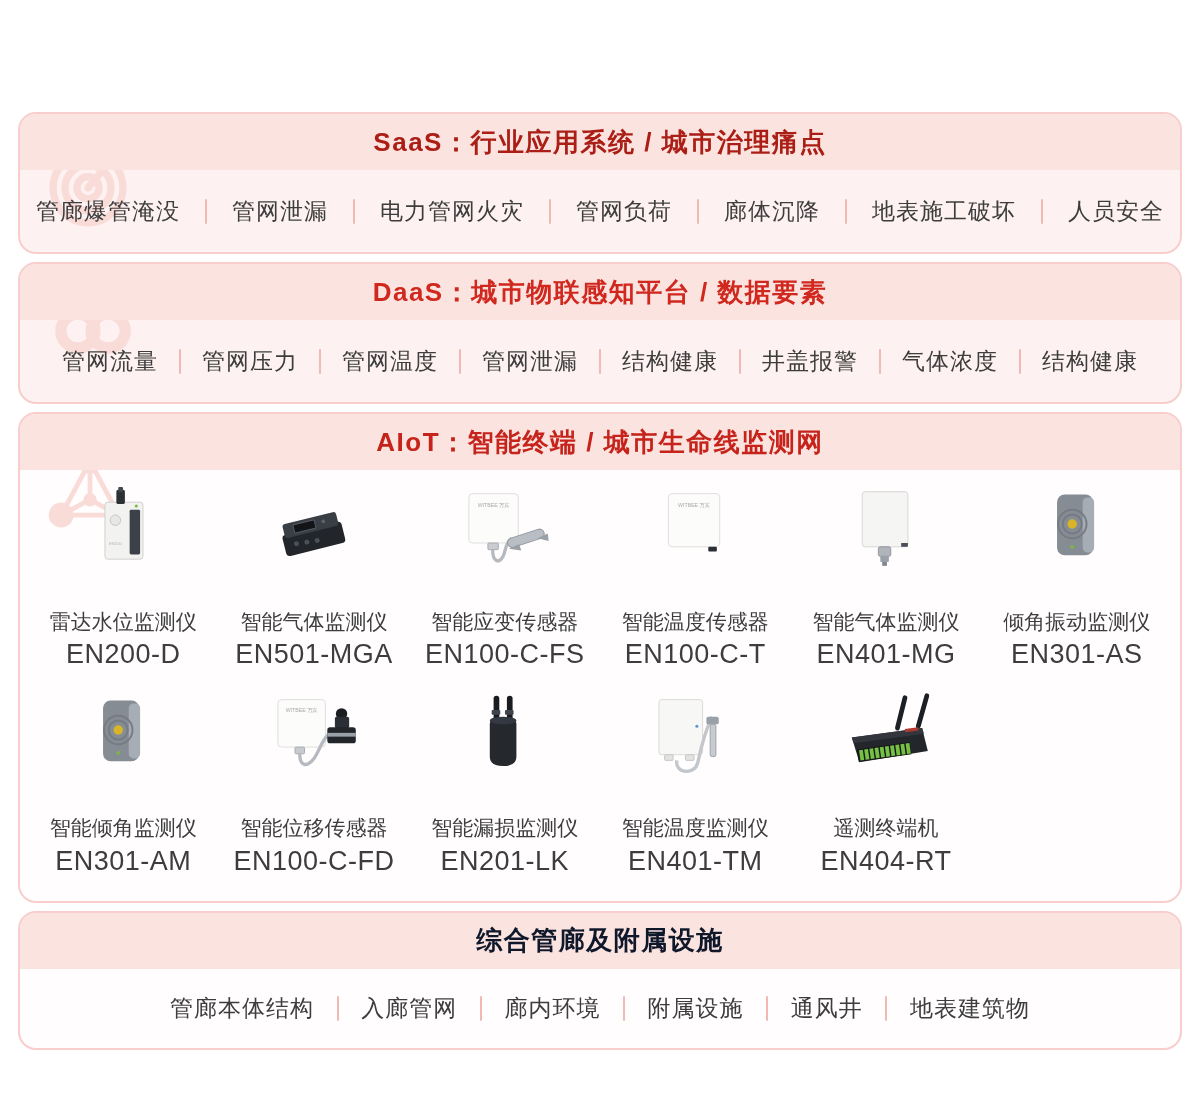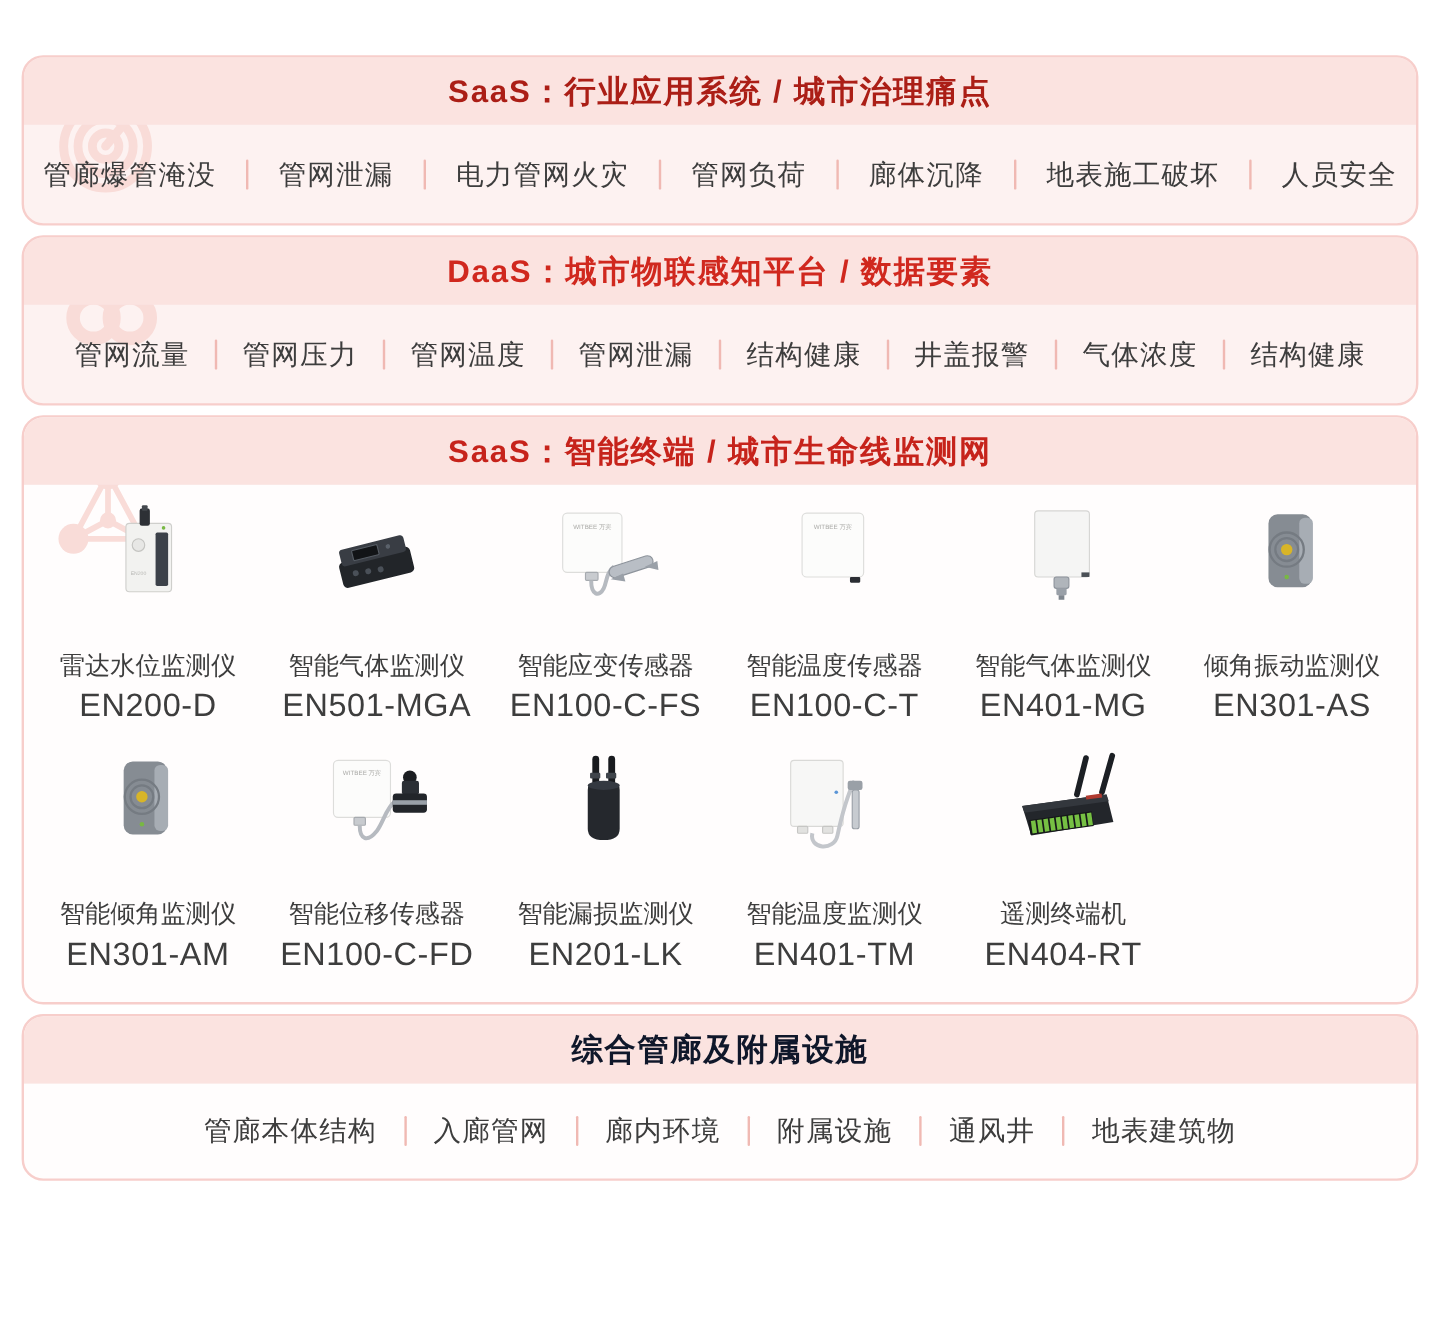--- a/index.html
+++ b/index.html
@@ -2,21 +2,21 @@
 <html><head>
 <meta charset="utf-8">
 <style>
   :root{
     --card-border:#f7cecb; --band:#fbe3e0; --body-pink:#fdf2f1; --body-white:#fffdfd;
     --text-dark:#3d3d3d; --sep:#f0b9b3; --wm:#f9dcd8;
   }
   *{box-sizing:border-box; margin:0; padding:0;}
   html,body{width:1200px; height:1109px; background:#ffffff; overflow:hidden;}
   body{font-family:"Liberation Sans","DejaVu Sans",sans-serif; color:var(--text-dark);}
-  .page{width:1200px; padding:46px 18px 0; display:flex; flex-direction:column; gap:8px;}
+  .page{width:1200px; padding:112px 18px 0; display:flex; flex-direction:column; gap:8px;}
   .card{position:relative; border:2px solid var(--card-border); border-radius:18px;
         overflow:hidden; background:var(--body-white);}
   .card.pink-body{background:var(--body-pink);}
   .card-head{position:relative; height:56px; background:var(--band);
              display:flex; align-items:center; justify-content:center; z-index:1;}
   .card-title{font-size:26px; font-weight:bold; letter-spacing:1.5px;}
   .watermark{position:absolute; left:22px; top:26px; z-index:0; pointer-events:none;}
   .items-row{position:relative; z-index:1; display:flex; align-items:center;
              justify-content:space-between; font-size:23px; letter-spacing:1px;
              color:var(--text-dark); height:82px;}
@@ -106,21 +106,21 @@
           <path d="M50 18 L20 74 M50 18 L80 74 M20 74 L80 74"></path>
           <path d="M50 58 L50 18 M50 58 L20 74 M50 58 L80 74"></path>
         </g>
         <circle cx="50" cy="18" r="13" fill="var(--wm)"></circle>
         <circle cx="20" cy="74" r="13" fill="var(--wm)"></circle>
         <circle cx="80" cy="74" r="13" fill="var(--wm)"></circle>
         <circle cx="50" cy="58" r="7" fill="var(--wm)"></circle>
       </svg>
     </div>
     <div class="card-head">
-      <h2 class="card-title" style="color: rgb(198, 35, 27);">SaaS：智能终端 / 城市生命线监测网</h2>
+      <h2 class="card-title" style="color: rgb(198, 35, 27);">AIoT：智能终端 / 城市生命线监测网</h2>
     </div>
     <div class="products">
         <div class="product">
           <div class="product-figure">
             <svg viewBox="0 0 100 100" width="96" height="95">
               <rect x="31" y="17" width="40" height="60" rx="3" fill="#f2f2f0" stroke="#cfcfcc"></rect>
    <rect x="57" y="25" width="11" height="47" rx="1.5" fill="#3c4149"></rect>
    <rect x="43" y="4" width="9" height="15" rx="2" fill="#2d3035"></rect>
    <rect x="45" y="1" width="5" height="5" rx="1" fill="#44484e"></rect>
    <circle cx="42" cy="36" r="5.5" fill="#e7e7e5" stroke="#c4c4c1"></circle>

